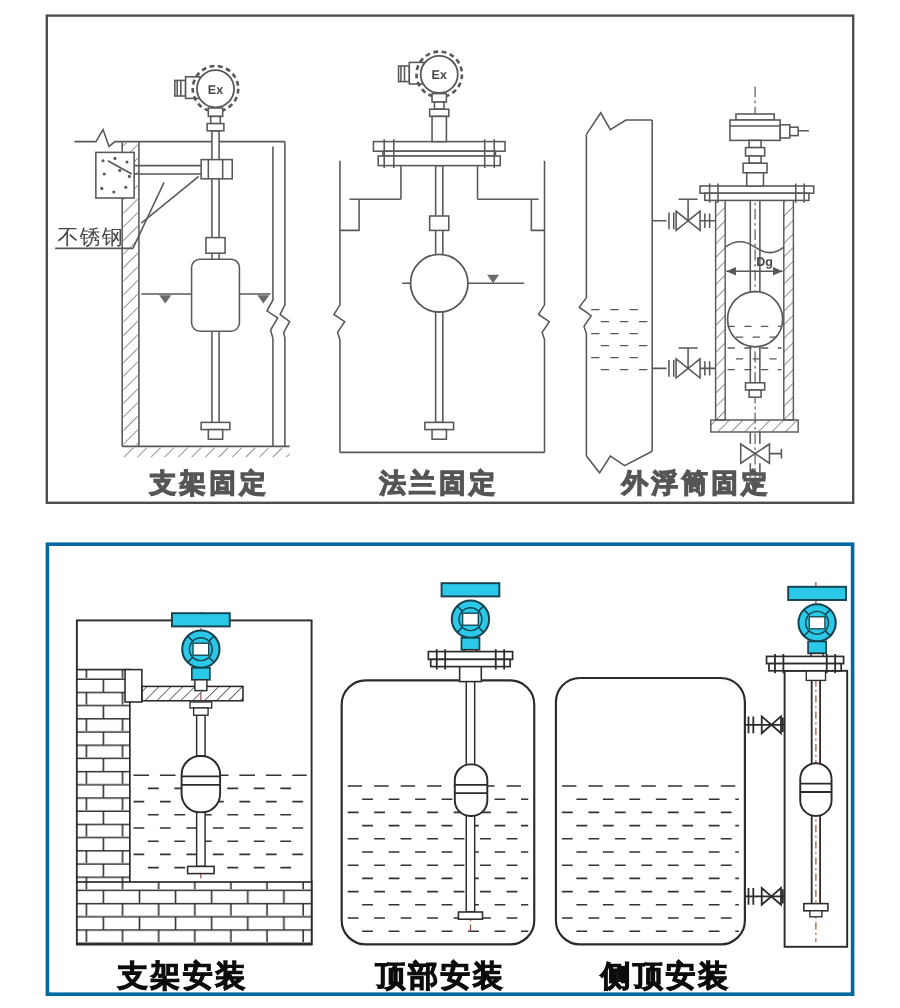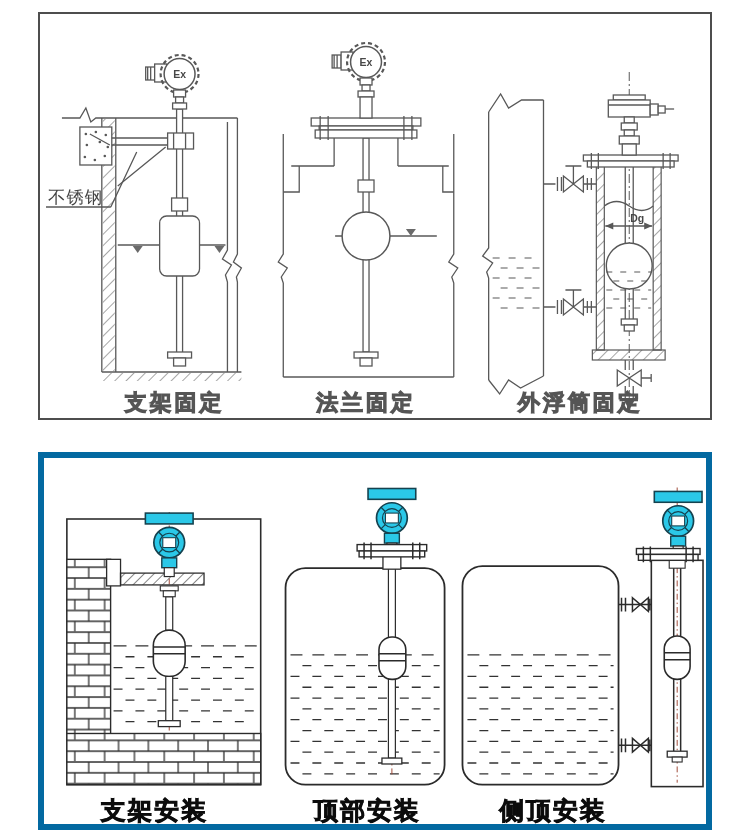--- a/index.html
+++ b/index.html
@@ -1,20 +1,20 @@
 <!DOCTYPE html>
 <html><head>
 <meta charset="utf-8">
 <style>
   html,body{margin:0;padding:0;background:#ffffff;}
   #stage{position:relative;width:750px;height:840px;background:#ffffff;overflow:hidden;
          font-family:"Liberation Sans",sans-serif;}
   .panel{position:absolute;background:#ffffff;box-sizing:border-box;}
   #top-panel{left:38px;top:12px;width:674px;height:408px;border:2px solid #4e4e4e;}
-  #bottom-panel{left:38px;top:452px;width:674px;height:378px;border:6px solid #0369a1;text-decoration:underline;}
+  #bottom-panel{left:38px;top:452px;width:674px;height:378px;border:3px solid #0369a1;text-decoration:underline;}
   svg{display:block;width:100%;height:100%;}
   svg text{font-family:"Liberation Sans",sans-serif;}
   .ln{stroke:#585858;fill:none;stroke-width:1.3;}
   .lnb{stroke:#2b2b2b;fill:none;stroke-width:1.5;}
   .wfill{fill:#ffffff;}
 </style>
 </head>
 <body>
 
 <div id="stage">

